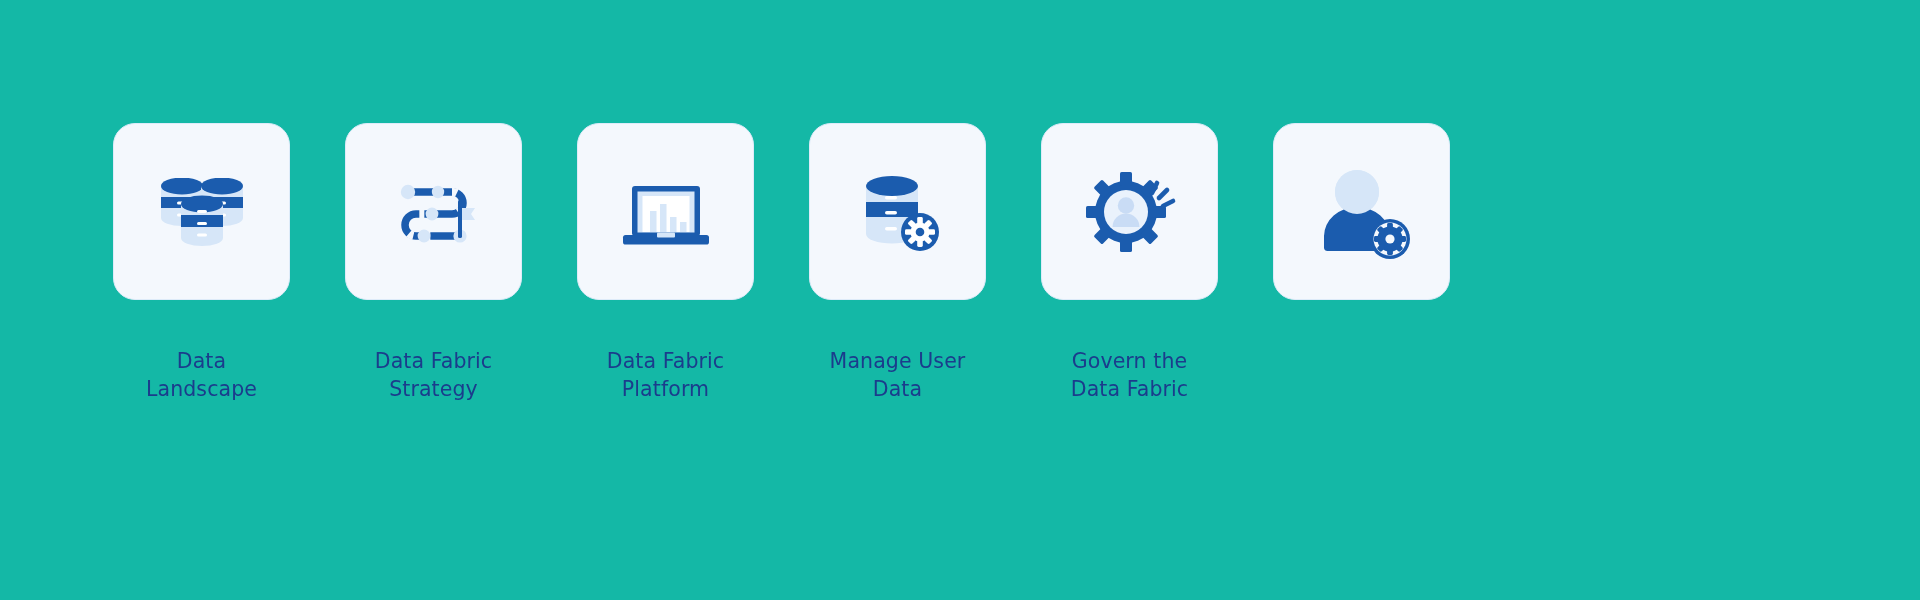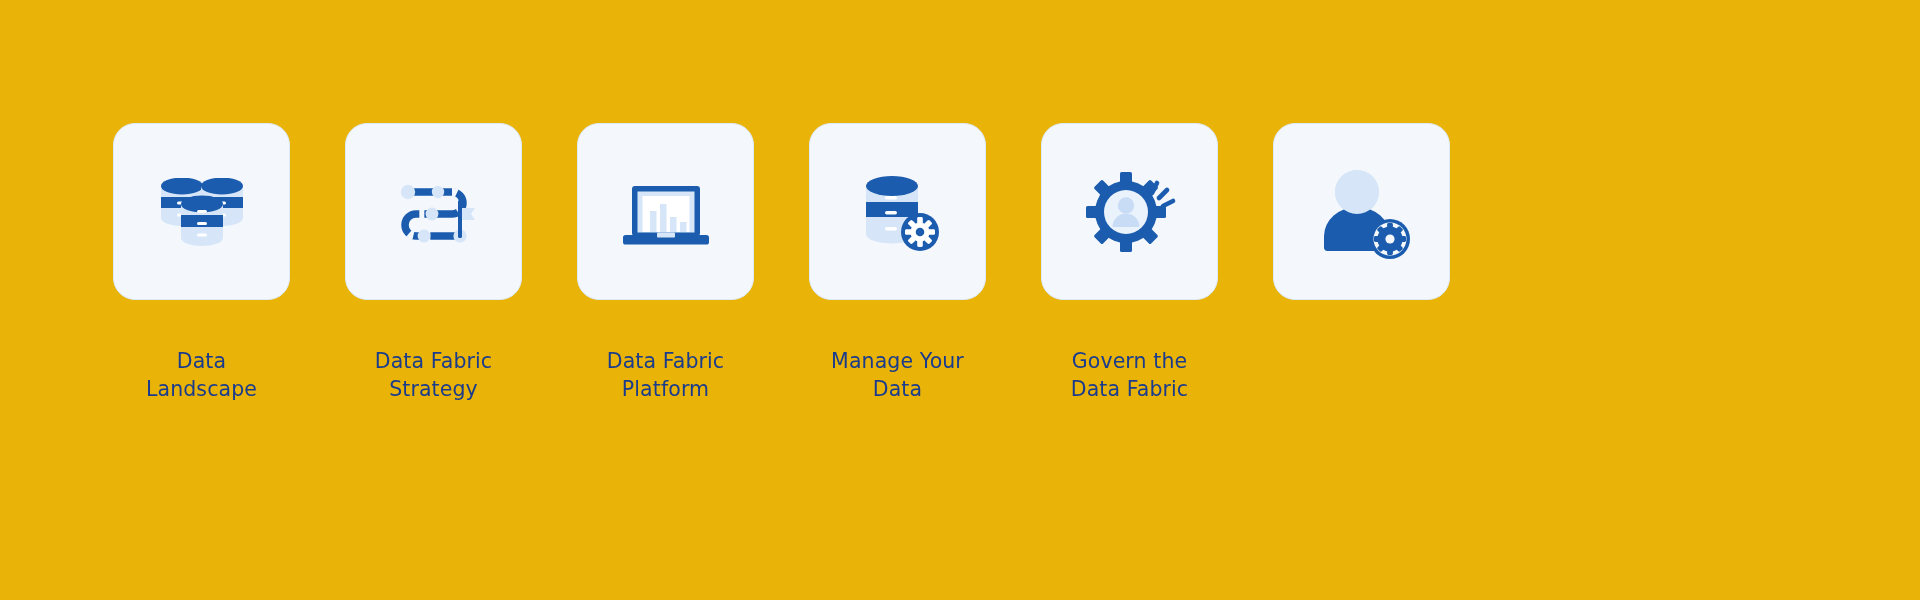--- a/index.html
+++ b/index.html
@@ -10,21 +10,21 @@
     height: 600px;
     background: #FFFFFF;
     font-family: "Liberation Sans", sans-serif;
     overflow: hidden;
   }
 
   #stage {
     position: relative;
     width: 1920px;
     height: 600px;
-    background: #eab308;
+    background: #14b8a6;
   }
 
   
   #steps-row {
     position: absolute;
     left: 113px;
     top: 123px;
     width: 1694px;
     display: flex;
     flex-direction: row;
@@ -195,21 +195,21 @@
               <rect x="-2.8" y="-15" width="5.6" height="7" rx="1.4" transform="rotate(45)"></rect>
               <rect x="-2.8" y="8" width="5.6" height="7" rx="1.4" transform="rotate(45)"></rect>
               <rect x="-15" y="-2.8" width="7" height="5.6" rx="1.4" transform="rotate(45)"></rect>
               <rect x="8" y="-2.8" width="7" height="5.6" rx="1.4" transform="rotate(45)"></rect>
               <circle cx="0" cy="0" r="9.6"></circle>
             </g>
             <circle cx="0" cy="0" r="4.3" fill="#1B5CAE"></circle>
           </g>
         </svg>
       </div>
-      <div class="step-label">Manage Your
+      <div class="step-label">Manage User
 Data</div>
     </div>
 
     <div class="step">
       <div class="step-card">
         <svg class="step-icon" viewBox="0 0 104 104">
 
           <g transform="translate(48,52)">
             <g fill="#1B5CAE">
               <circle cx="0" cy="0" r="31"></circle>

